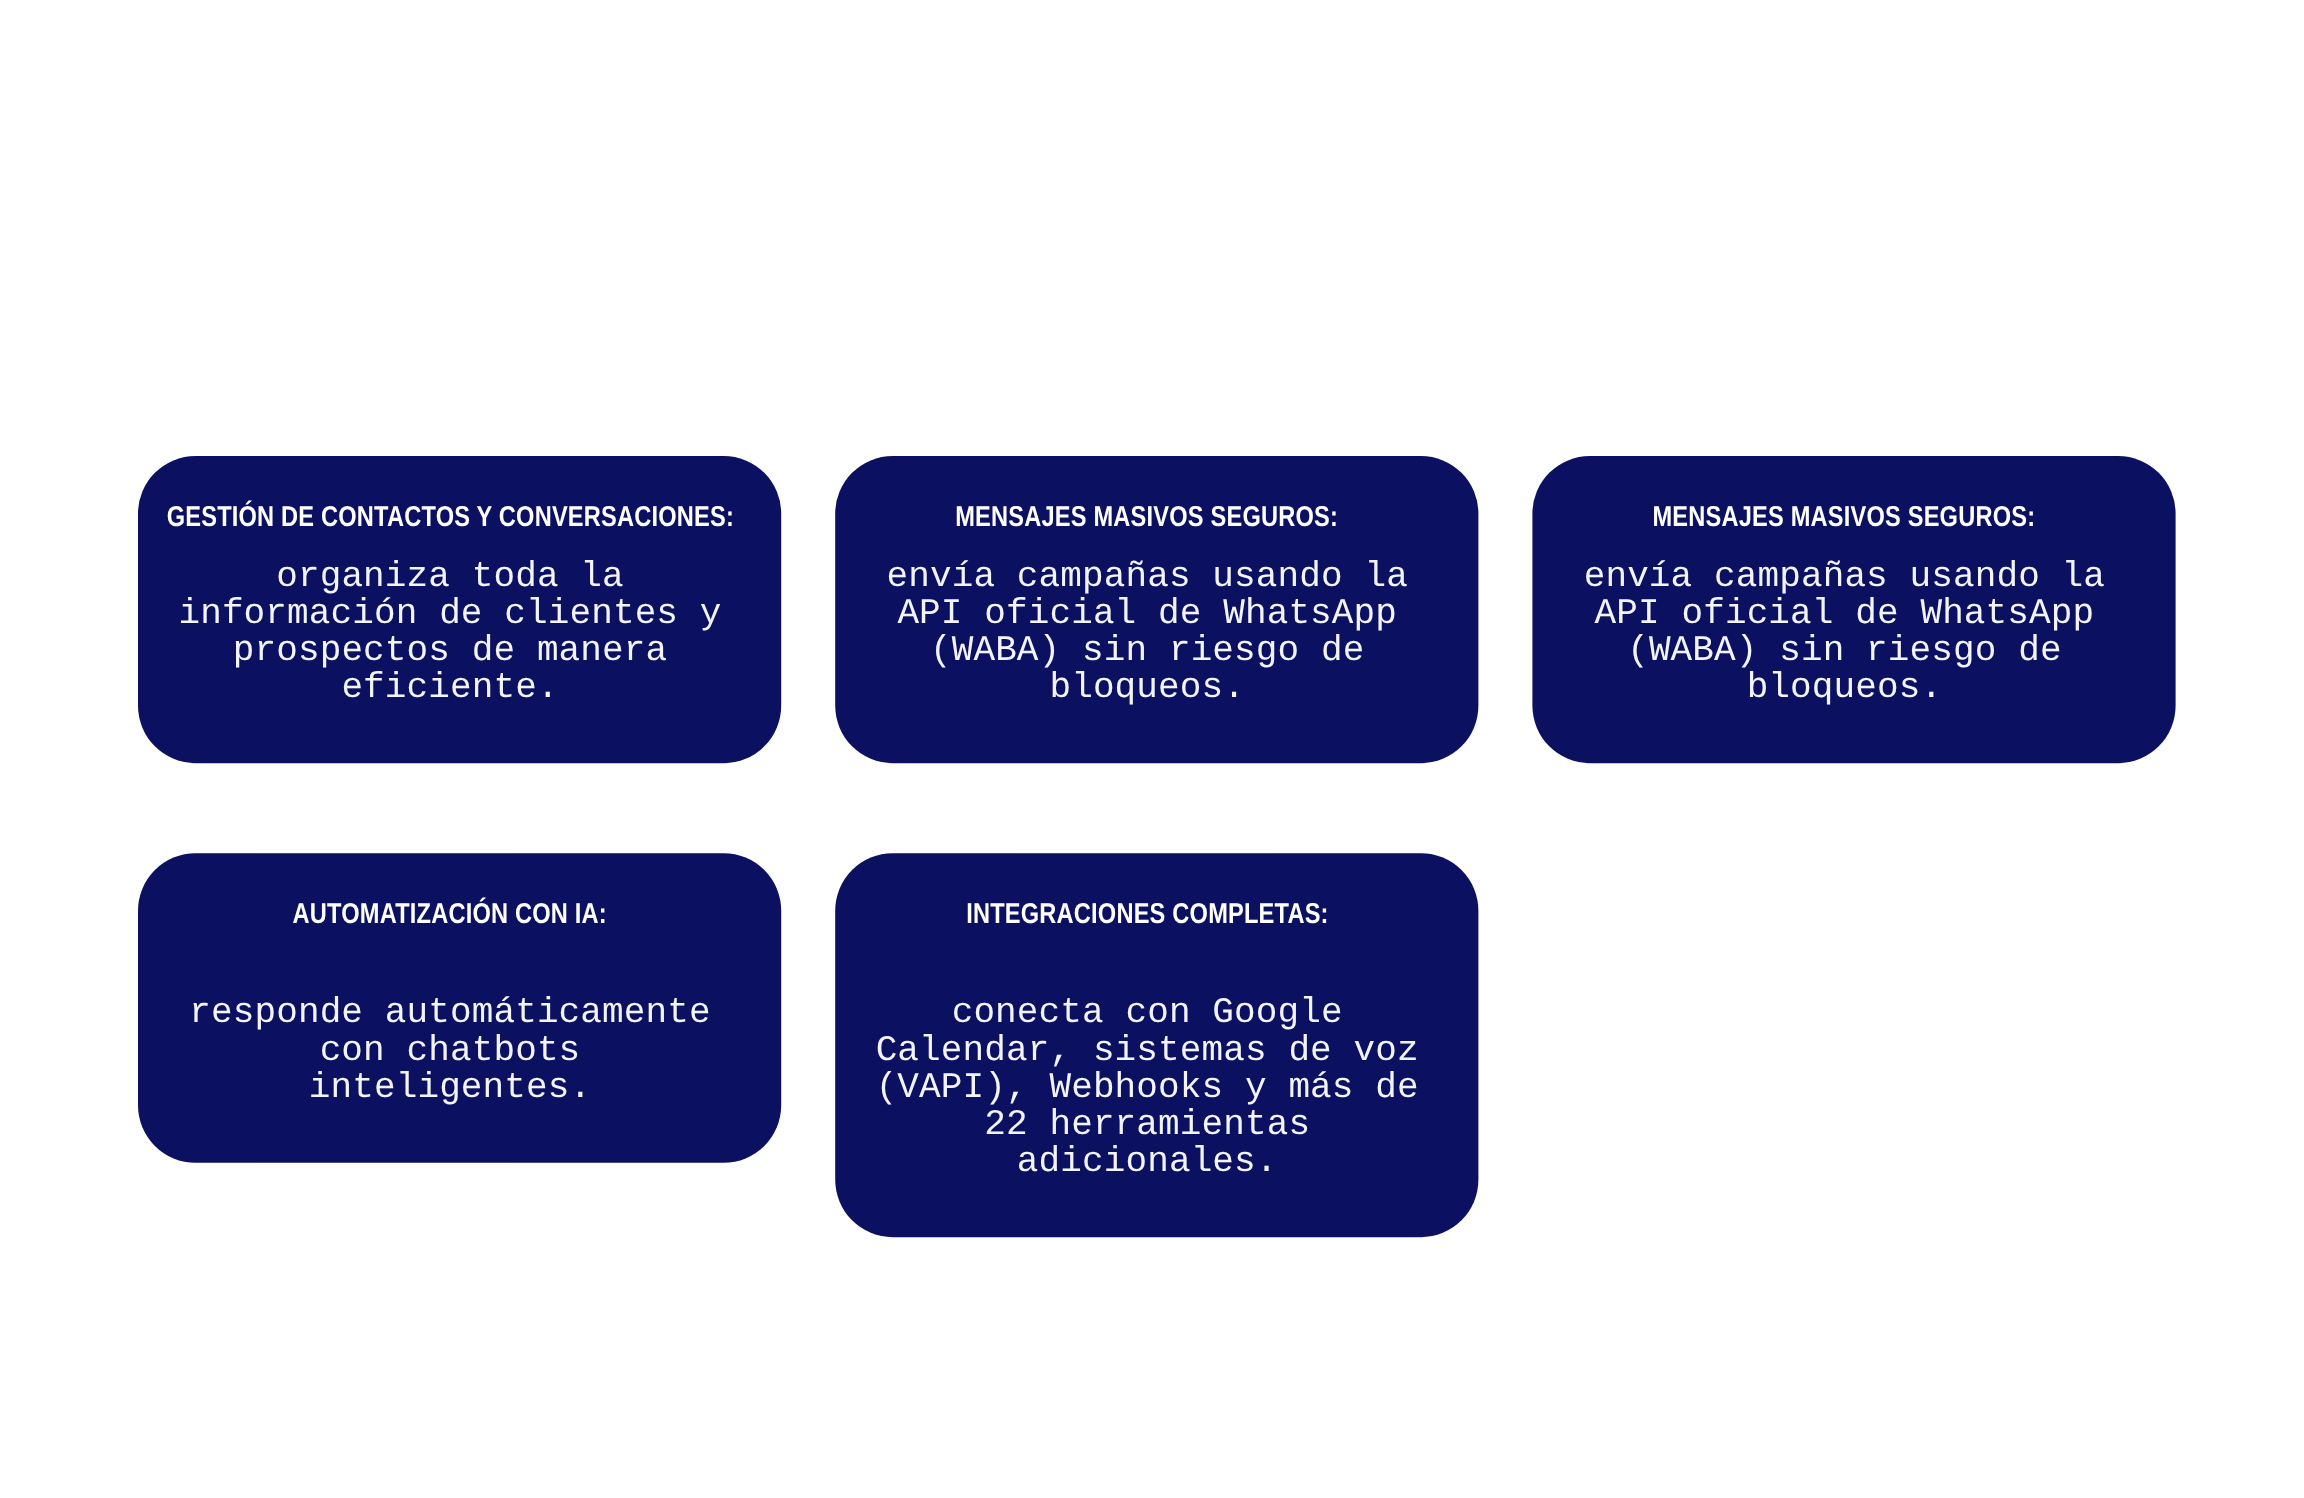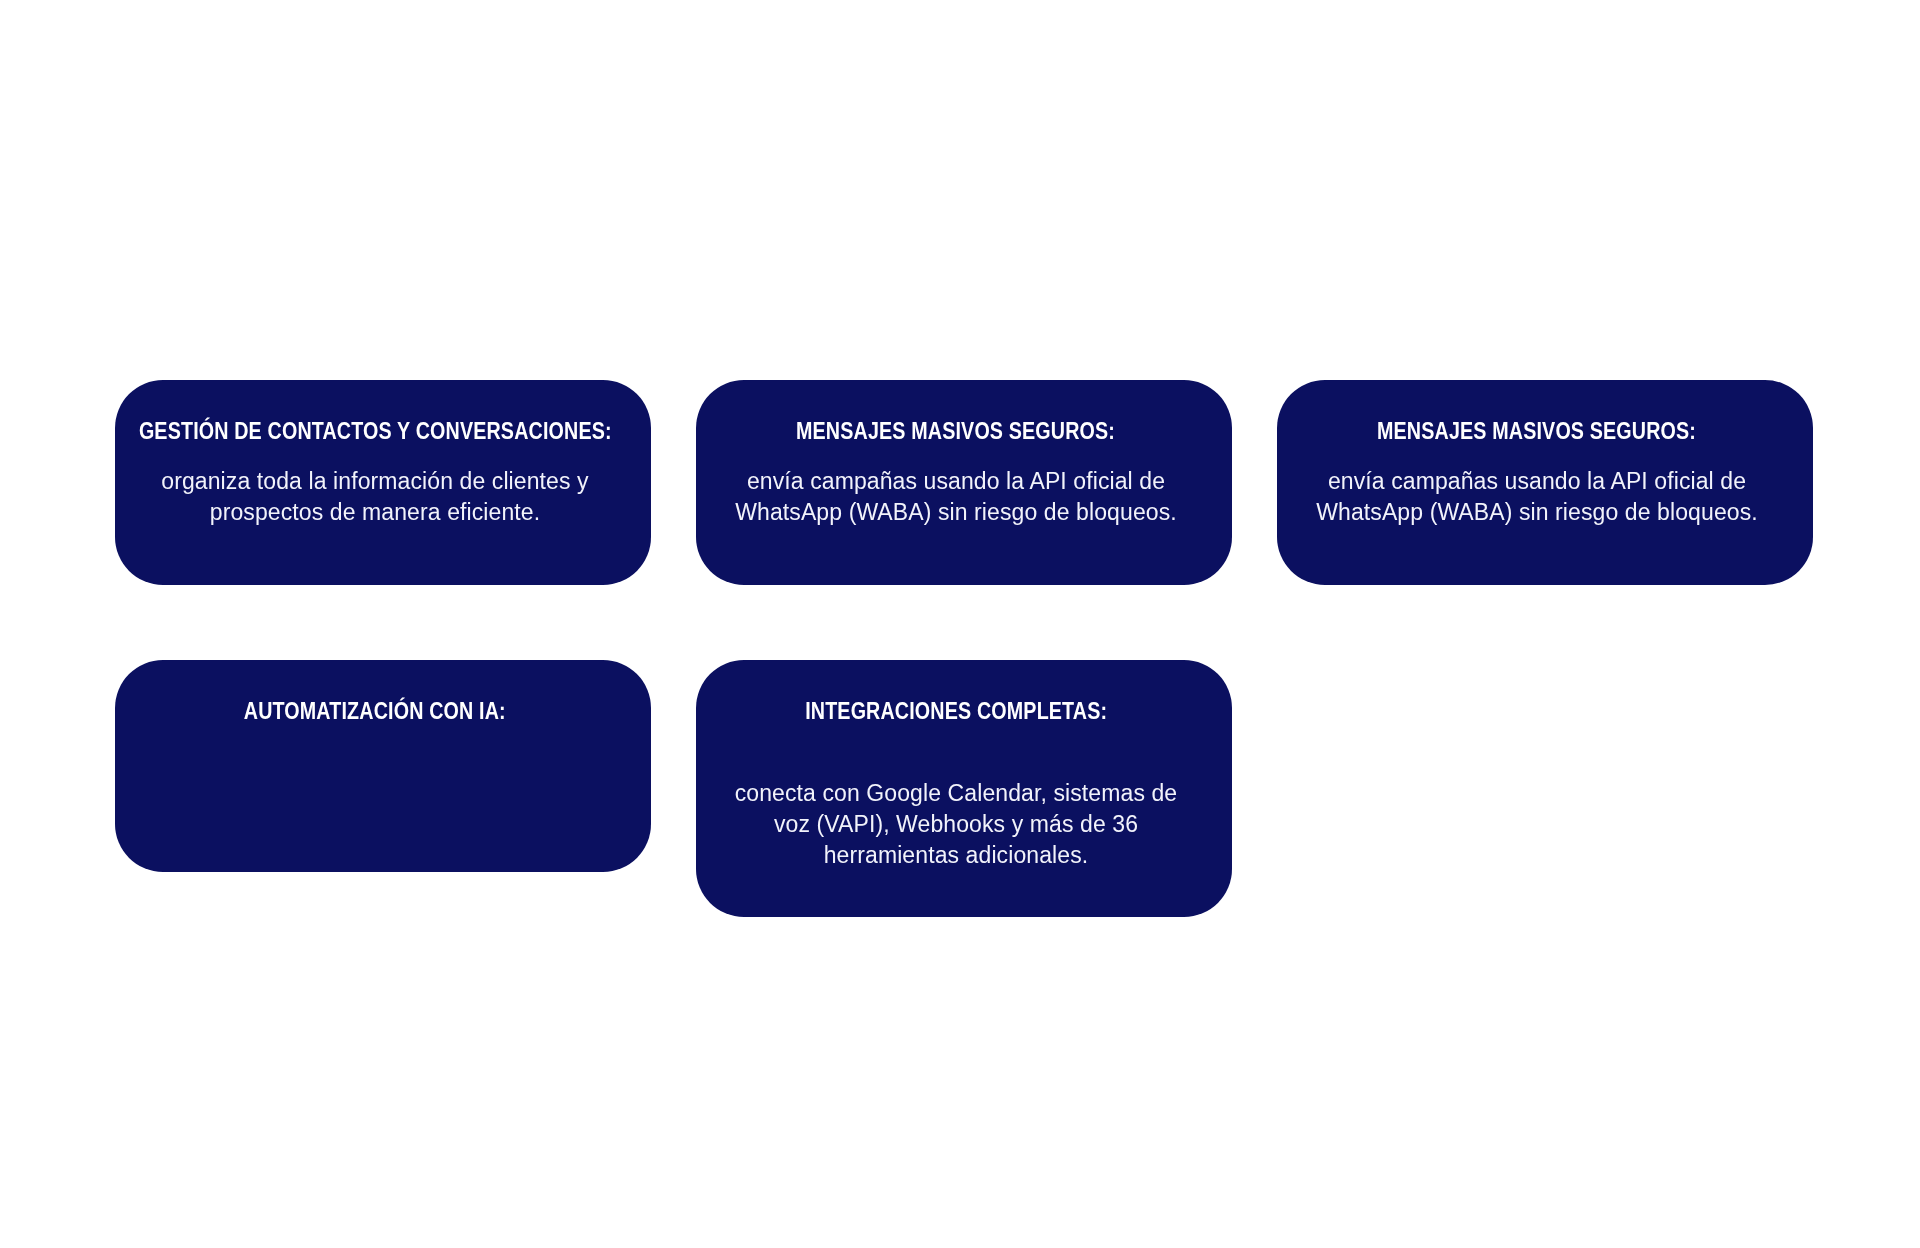--- a/index.html
+++ b/index.html
@@ -63,22 +63,22 @@
     letter-spacing: 0.2px;
     text-transform: uppercase;
     transform: scaleX(0.82);
     transform-origin: center center;
     white-space: nowrap;
     margin: 0 0 22px 0;
   }
 
   .card-body {
     color: #f2f3fb;
-    font-family: Liberation Sans, sans-serif;
-    font-size: 23px;
+    font-family: Liberation Mono, monospace;
+    font-size: 30px;
     font-weight: 400;
     line-height: 31px;
     letter-spacing: 0.1px;
     margin: 0;
     max-width: 470px;
   }
 </style>
 </head>
 <body>
 
@@ -96,22 +96,23 @@
       <div class="card-body">envía campañas usando la API oficial de WhatsApp (WABA) sin riesgo de bloqueos.</div>
     </div>
 
     <div class="feature-card row-1">
       <div class="card-title">MENSAJES MASIVOS SEGUROS:</div>
       <div class="card-body">envía campañas usando la API oficial de WhatsApp (WABA) sin riesgo de bloqueos.</div>
     </div>
 
     <div class="feature-card row-2">
       <div class="card-title">AUTOMATIZACIÓN CON IA:</div>
+      <div class="card-body">responde automáticamente con chatbots inteligentes.</div>
     </div>
 
 
     <div class="feature-card row-2">
       <div class="card-title">INTEGRACIONES COMPLETAS:</div>
-      <div class="card-body">conecta con Google Calendar, sistemas de voz (VAPI), Webhooks y más de 36 herramientas adicionales.</div>
+      <div class="card-body">conecta con Google Calendar, sistemas de voz (VAPI), Webhooks y más de 22 herramientas adicionales.</div>
     </div>
 
   </div>
 </div>
 
 </body></html>

